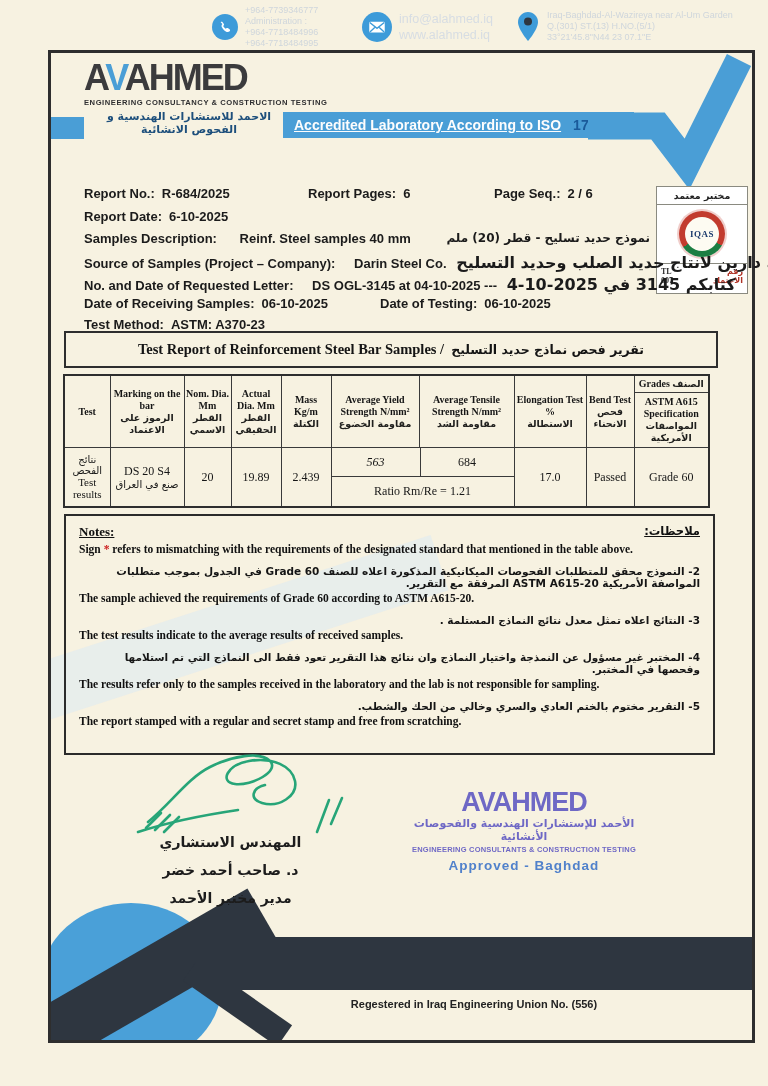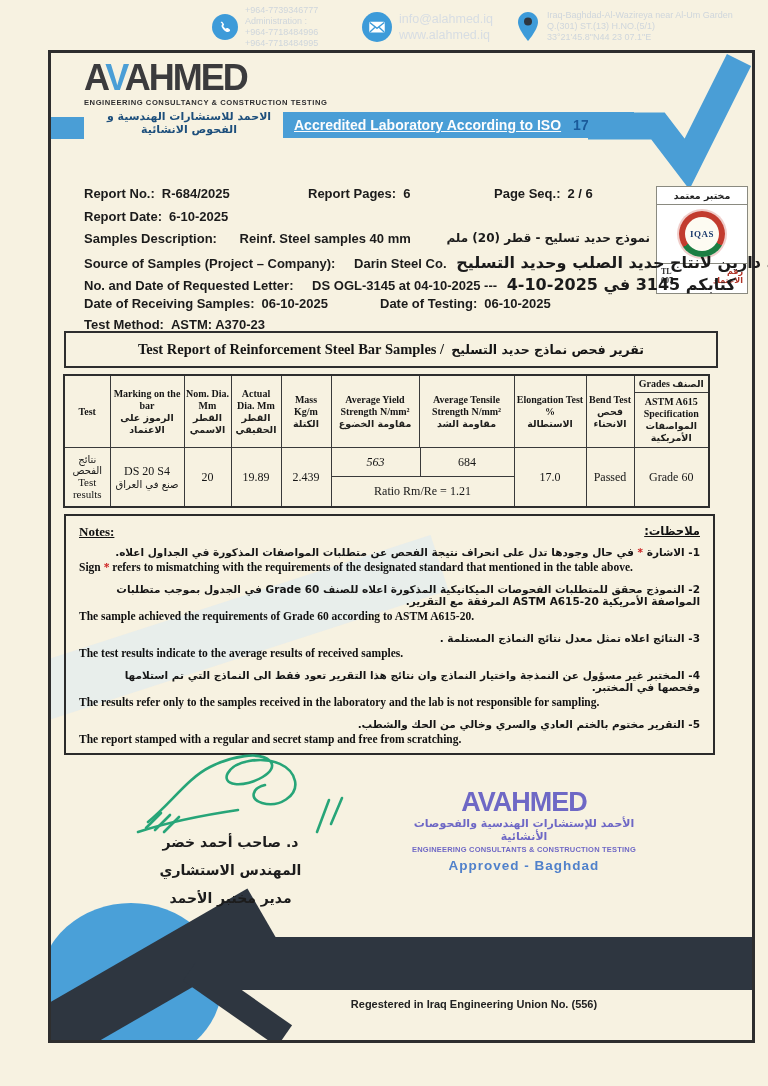--- a/index.html
+++ b/index.html
@@ -243,21 +243,20 @@
       <td class="den">Grade 60</td>
     </tr>
   </tbody>
     </table>
 
   <div class="notes-box">
     <div class="notes-head">
       <span class="nh-en">Notes:</span>
       <span class="nh-ar">ملاحظات:</span>
     </div>
-    <div class="note-ar"><span>1- الاشارة</span> <span class="star">*</span> <span>في حال وجودها تدل على انحراف نتيجة الفحص عن متطلبات المواصفات المذكورة في الجداول اعلاه.</span></div>
     <div class="note-en"><span>Sign</span> <span class="star">*</span> <span>refers to mismatching with the requirements of the designated standard that mentioned in the table above.</span></div>
     <div class="note-ar" style="margin-top:10px;">2- النموذج محقق للمتطلبات الفحوصات الميكانيكية المذكورة اعلاه للصنف Grade 60 في الجدول بموجب متطلبات المواصفة الأمريكية ASTM A615-20 المرفقة مع التقرير.</div>
     <div class="note-en">The sample achieved the requirements of Grade 60 according to ASTM A615-20.</div>
     <div class="note-ar" style="margin-top:10px;">3- النتائج اعلاه تمثل معدل نتائج النماذج المستلمة .</div>
     <div class="note-en">The test results indicate to the average results of received samples.</div>
     <div class="note-ar" style="margin-top:10px;">4- المختبر غير مسؤول عن النمذجة واختيار النماذج وان نتائج هذا التقرير تعود فقط الى النماذج التي تم استلامها وفحصها في المختبر.</div>
     <div class="note-en">The results refer only to the samples received in the laboratory and the lab is not responsible for sampling.</div>
     <div class="note-ar" style="margin-top:10px;">5- التقرير مختوم بالختم العادي والسري وخالي من الحك والشطب.</div>
     <div class="note-en">The report stamped with a regular and secret stamp and free from scratching.</div>
   </div>
@@ -267,22 +266,22 @@
       <path d="M 18 80 C 42 60 58 36 80 25 C 102 14 130 9 140 19 C 150 29 122 44 105 42 C 89 40 97 23 119 19 C 143 15 162 24 165 39 C 168 54 149 66 132 61 C 119 57 122 46 135 43"></path>
       <path d="M 8 90 C 42 79 74 73 108 68"></path>
       <path d="M 16 86 L 31 71"></path>
       <path d="M 25 88 L 40 73"></path>
       <path d="M 34 90 L 49 75"></path>
       <path d="M 199 58 L 187 90"></path>
       <path d="M 212 56 L 201 82"></path>
     </g>
   </svg>
   <div class="sig-text">
+    <div>المهندس الاستشاري</div>
     <div>د. صاحب أحمد خضر</div>
-    <div>المهندس الاستشاري</div>
     <div>مدير مختبر الأحمد</div>
   </div>
 
   <div class="stamp">
     <div class="stamp-mark">AVAHMED</div>
     <div class="stamp-ar">الأحمد للإستشارات الهندسية والفحوصات الأنشائية</div>
     <div class="stamp-en">ENGINEERING CONSULTANTS &amp; CONSTRUCTION TESTING</div>
     <div class="stamp-approved">Approved - Baghdad</div>
   </div>
 

